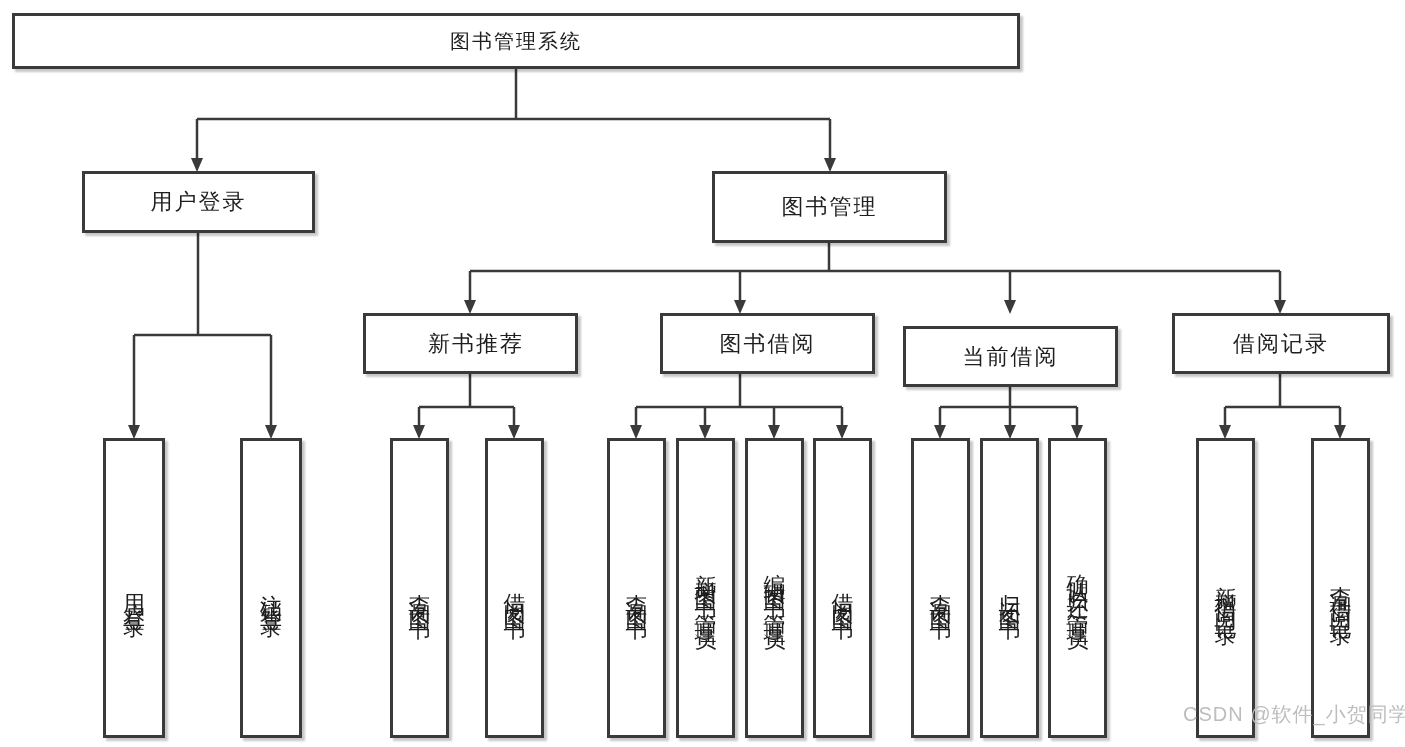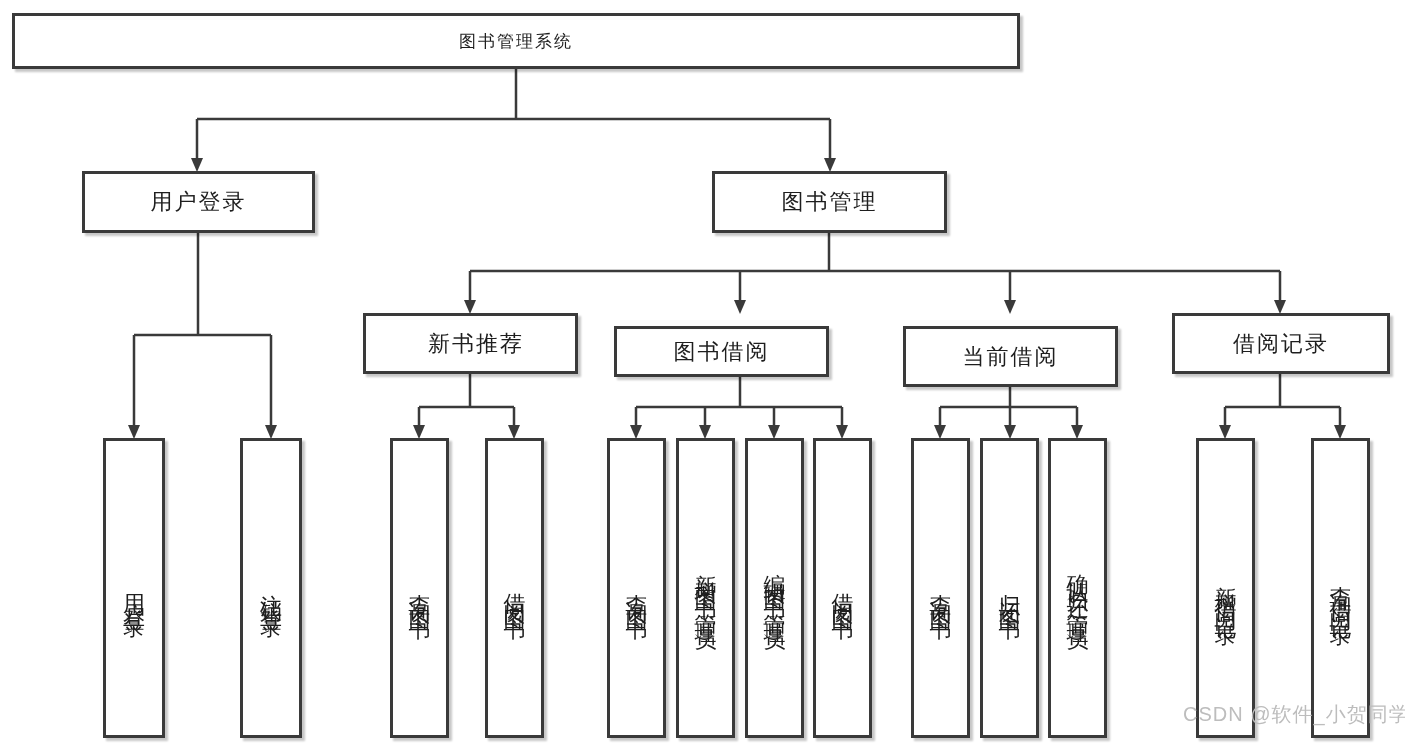--- a/index.html
+++ b/index.html
@@ -39,21 +39,21 @@
     align-items: center;
     justify-content: center;
     color: #1e1e1e;
   }
   .hbox {
     font-size: 22px;
     letter-spacing: 2px;
     white-space: nowrap;
   }
   .hbox.title {
-    font-size: 17px;
+    font-size: 20px;
   }
   .vbox .vlabel {
     writing-mode: vertical-rl;
     text-orientation: mixed;
     font-size: 22px;
     line-height: 1;
     letter-spacing: 8px;
     margin-bottom: -8px; 
   }
   .watermark {
@@ -121,28 +121,28 @@
     </g>
   </svg>
 
   <div class="node hbox title" style="left:12px; top:13px; width:1008px; height:56px;">
     <span>图书管理系统</span>
   </div>
 
   <div class="node hbox" style="left:82px; top:171px; width:233px; height:62px;">
     <span>用户登录</span>
   </div>
-  <div class="node hbox" style="left:712px; top:171px; width:235px; height:62px;">
+  <div class="node hbox" style="left:712px; top:171px; width:235px; height:72px;">
     <span>图书管理</span>
   </div>
 
   <div class="node hbox" style="left:363px; top:313px; width:215px; height:61px;padding-left:11px;">
     <span>新书推荐</span>
   </div>
-  <div class="node hbox" style="left:614px; top:313px; width:215px; height:51px;margin-top:13px;">
+  <div class="node hbox" style="left:660px; top:313px; width:215px; height:61px;">
     <span>图书借阅</span>
   </div>
   <div class="node hbox" style="left:903px; top:313px; width:215px; height:61px;margin-top:13px;">
     <span>当前借阅</span>
   </div>
   <div class="node hbox" style="left:1172px; top:313px; width:218px; height:61px;">
     <span>借阅记录</span>
   </div>
 
   <div class="node vbox" style="left:103px; top:438px; width:62px; height:300px;">

